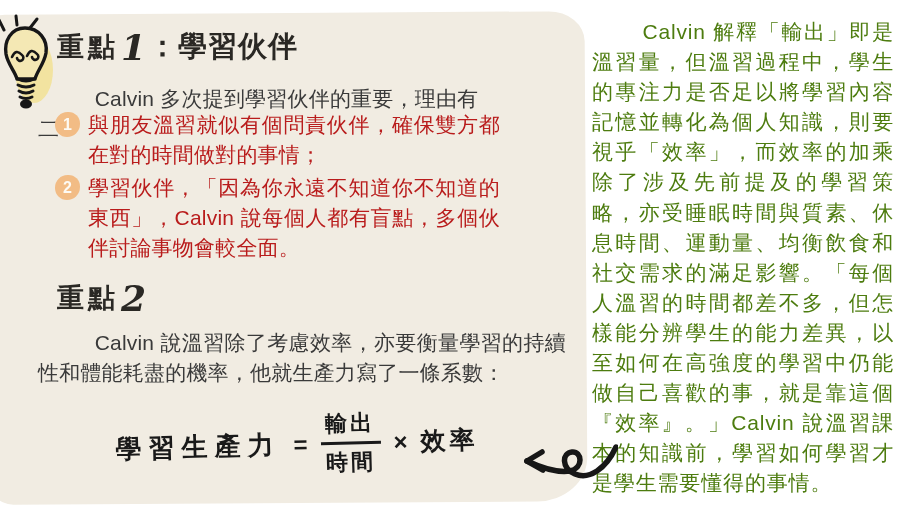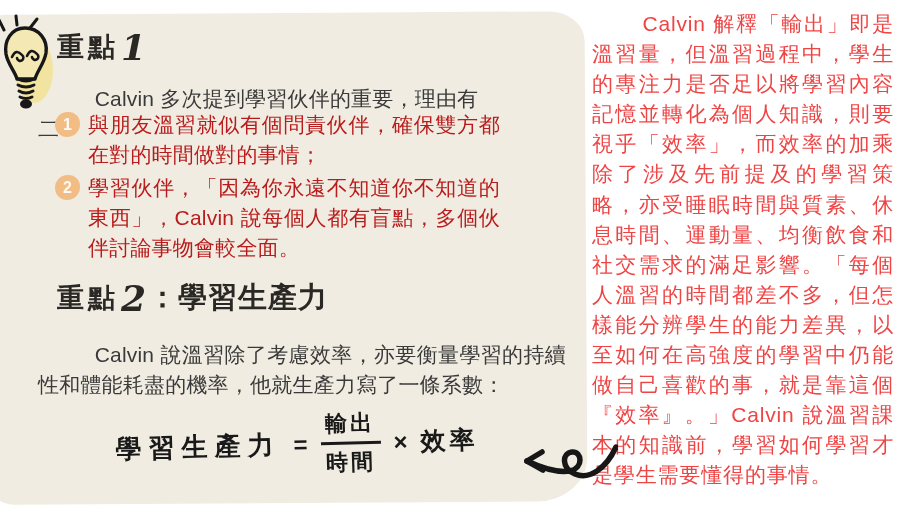--- a/index.html
+++ b/index.html
@@ -32,21 +32,21 @@
   }
   .sec-title .rest {
     font-family:"Liberation Serif","DejaVu Serif",serif;
     font-weight:700; font-size:29px; letter-spacing:1px;
   }
   .title-1 { left:57px; top:26px; }
   .title-2 { left:57px; top:277px; }
   
   .intro { position:absolute; z-index:3; font-size:21px; line-height:30px; color:#3a3a3a; letter-spacing:0.2px; }
   .intro-1 { left:38px; top:84px; width:470px; text-indent:2.7em; }
-  .intro-2 { left:38px; top:340px; width:528px; text-indent:2.7em; text-align:justify; }
+  .intro-2 { left:38px; top:328px; width:528px; text-indent:2.7em; text-align:justify; }
   .point { position:absolute; z-index:3; display:flex; align-items:flex-start; gap:8px; }
   .point-1 { left:55px; top:110px; }
   .point-2 { left:55px; top:173px; }
   .badge {
     flex:0 0 auto; width:25px; height:25px; margin-top:2px;
     background:#f2bc85; color:#fdfaf3;
     border-radius:50% 46% 52% 48%;
     font-size:16px; font-weight:700;
     display:flex; align-items:center; justify-content:center;
   }
@@ -61,22 +61,22 @@
   .formula .lhs { font-size:26px; letter-spacing:7px; }
   .formula .op  { font-size:24px; }
   .fraction { display:flex; flex-direction:column; align-items:center; font-size:22px; letter-spacing:3px; }
   .fraction .numer { padding:0 5px 3px; border-bottom:3px solid #191919; }
   .fraction .denom { padding-top:3px; }
   .formula .rhs { font-size:25px; letter-spacing:4px; }
   
   .arrow-wrap { position:absolute; left:490px; top:427px; width:128px; height:56px; z-index:6; }
   
   .right-col {
-    position:absolute; left:592px; top:9px; width:302px; z-index:2;
-    font-size:21px; line-height:30.1px; color:#ef4444;
+    position:absolute; left:592px; top:17px; width:302px; z-index:2;
+    font-size:21px; line-height:30.1px; color:#4d7c0f;
     text-align:justify; text-indent:2.4em; letter-spacing:0.04em;
   }
 </style>
 </head>
 <body>
 
 <div class="panel"></div>
 
 <div class="bulb-wrap">
   <svg viewBox="0 0 64 104" width="64" height="104">
@@ -102,38 +102,38 @@
       <path d="M23,77 q7,4 14,0"></path>
       <path d="M24,83 q6,3 12,0"></path>
     </g>
     <ellipse cx="30" cy="90" rx="6" ry="4.5" fill="#171717"></ellipse>
   </svg>
 </div>
 
 <div class="sec-title title-1">
   <span class="prefix">重點</span>
     <span class="num">1</span>
+    <span class="rest">：學習伙伴</span>
 </div>
 
 <p class="intro intro-1">Calvin 多次提到學習伙伴的重要，理由有二：</p>
 
 <div class="point point-1">
   <div class="badge">1</div>
   <div class="point-text">與朋友溫習就似有個問責伙伴，確保雙方都在對的時間做對的事情；</div>
 </div>
 
 <div class="point point-2">
   <div class="badge">2</div>
   <div class="point-text">學習伙伴，「因為你永遠不知道你不知道的東西」，Calvin 說每個人都有盲點，多個伙伴討論事物會較全面。</div>
 </div>
 
 <div class="sec-title title-2">
   <span class="prefix">重點</span>
     <span class="num">2</span>
-    <span class="rest">：學習生產力</span>
 </div>
 
 <p class="intro intro-2">Calvin 說溫習除了考慮效率，亦要衡量學習的持續性和體能耗盡的機率，他就生產力寫了一條系數：</p>
 
 <div class="formula">
   <span class="lhs">學習生產力</span>
   <span class="op">=</span>
   <span class="fraction">
     <span class="numer">輸出</span>
     <span class="denom">時間</span>

